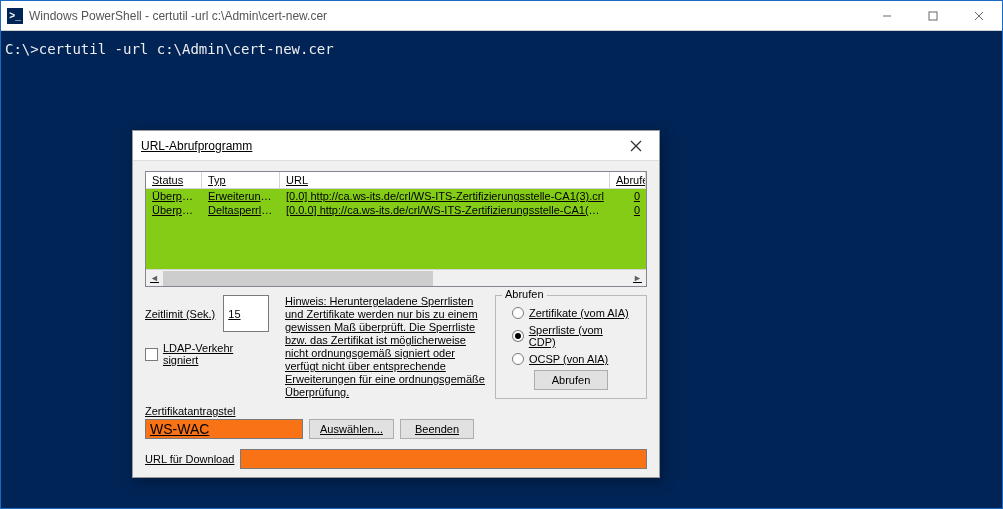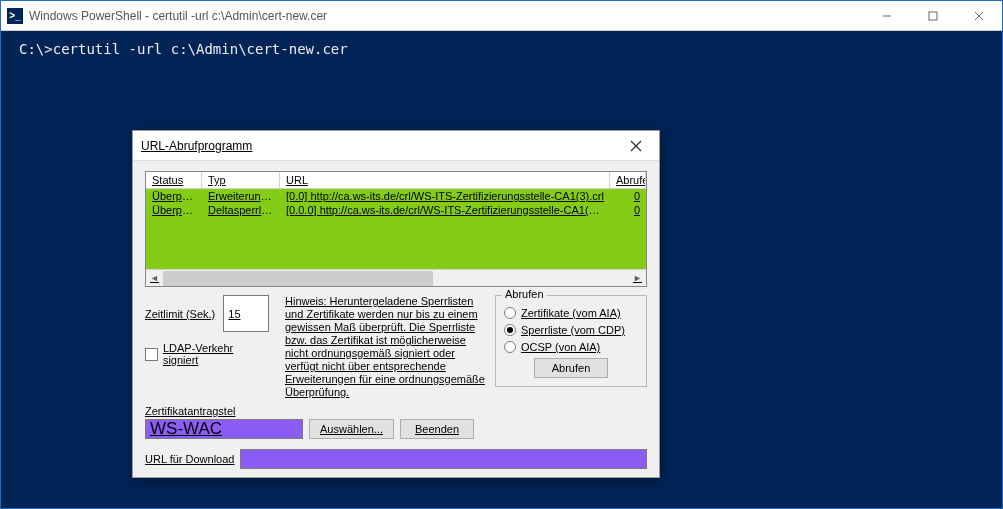--- a/index.html
+++ b/index.html
@@ -45,21 +45,21 @@
     width: 46px; height: 29px;
     display:flex; align-items:center; justify-content:center;
     color:#666;
   }
   .console {
     flex:1;
     background:#012456;
     color:#eeedf0;
     font-family: Consolas, monospace;
     font-size:14px;
-    padding:10px 18px;
+    padding:10px 4px;
     position:relative;
   }
   .prompt-line { white-space: pre; }
 
   .dialog {
     position:absolute;
     left:131px; top:99px;
     width:528px;
     background:#f0f0f0;
     border:1px solid #9a9a9a;
@@ -153,41 +153,41 @@
     border:1px solid #b9b9b9;
     padding:6px 8px 8px 8px;
     position:relative;
     margin-top:0;
   }
   .group-title{
     position:absolute; top:-8px; left:6px;
     background:#f0f0f0; padding:0 3px;
     font-size:11px;
   }
-  .radio-row{display:flex;align-items:center;gap:5px;margin:5px 0;}
+  .radio-row{display:flex;align-items:center;gap:5px;margin:5px 8px;}
   .radio{width:12px;height:12px;border:1px solid #7a7a7a;border-radius:50%;background:#fff;display:flex;align-items:center;justify-content:center;}
   .radio.sel::after{content:"";width:6px;height:6px;border-radius:50%;background:#000;}
   .btn{
     border:1px solid #adadad;
     background:#e1e1e1;
     padding:3px 10px;
     font-size:11px;
     min-width:74px;
     text-align:center;
   }
 
   .cert-row{margin-top:6px;}
   .cert-label{font-size:11px;}
   .cert-line{display:flex;align-items:center;gap:6px;margin-top:2px;}
   .txt{
     border:1px solid #7a7a7a;
-    background:#8b5cf6;
+    background:#f97316;
     height:20px;
     padding:2px 4px;
-    font-size:17px;
+    font-size:14px;
     flex:1;
   }
   .url-row{display:flex;align-items:center;gap:6px;margin-top:10px;}
   .url-row .txt{flex:1;}
   .lbl{white-space:nowrap;}
 
   .zeit-hint-row{display:flex;gap:6px;align-items:flex-start;}
   .left-stack{display:flex;flex-direction:column;}
 </style>
 </head>

